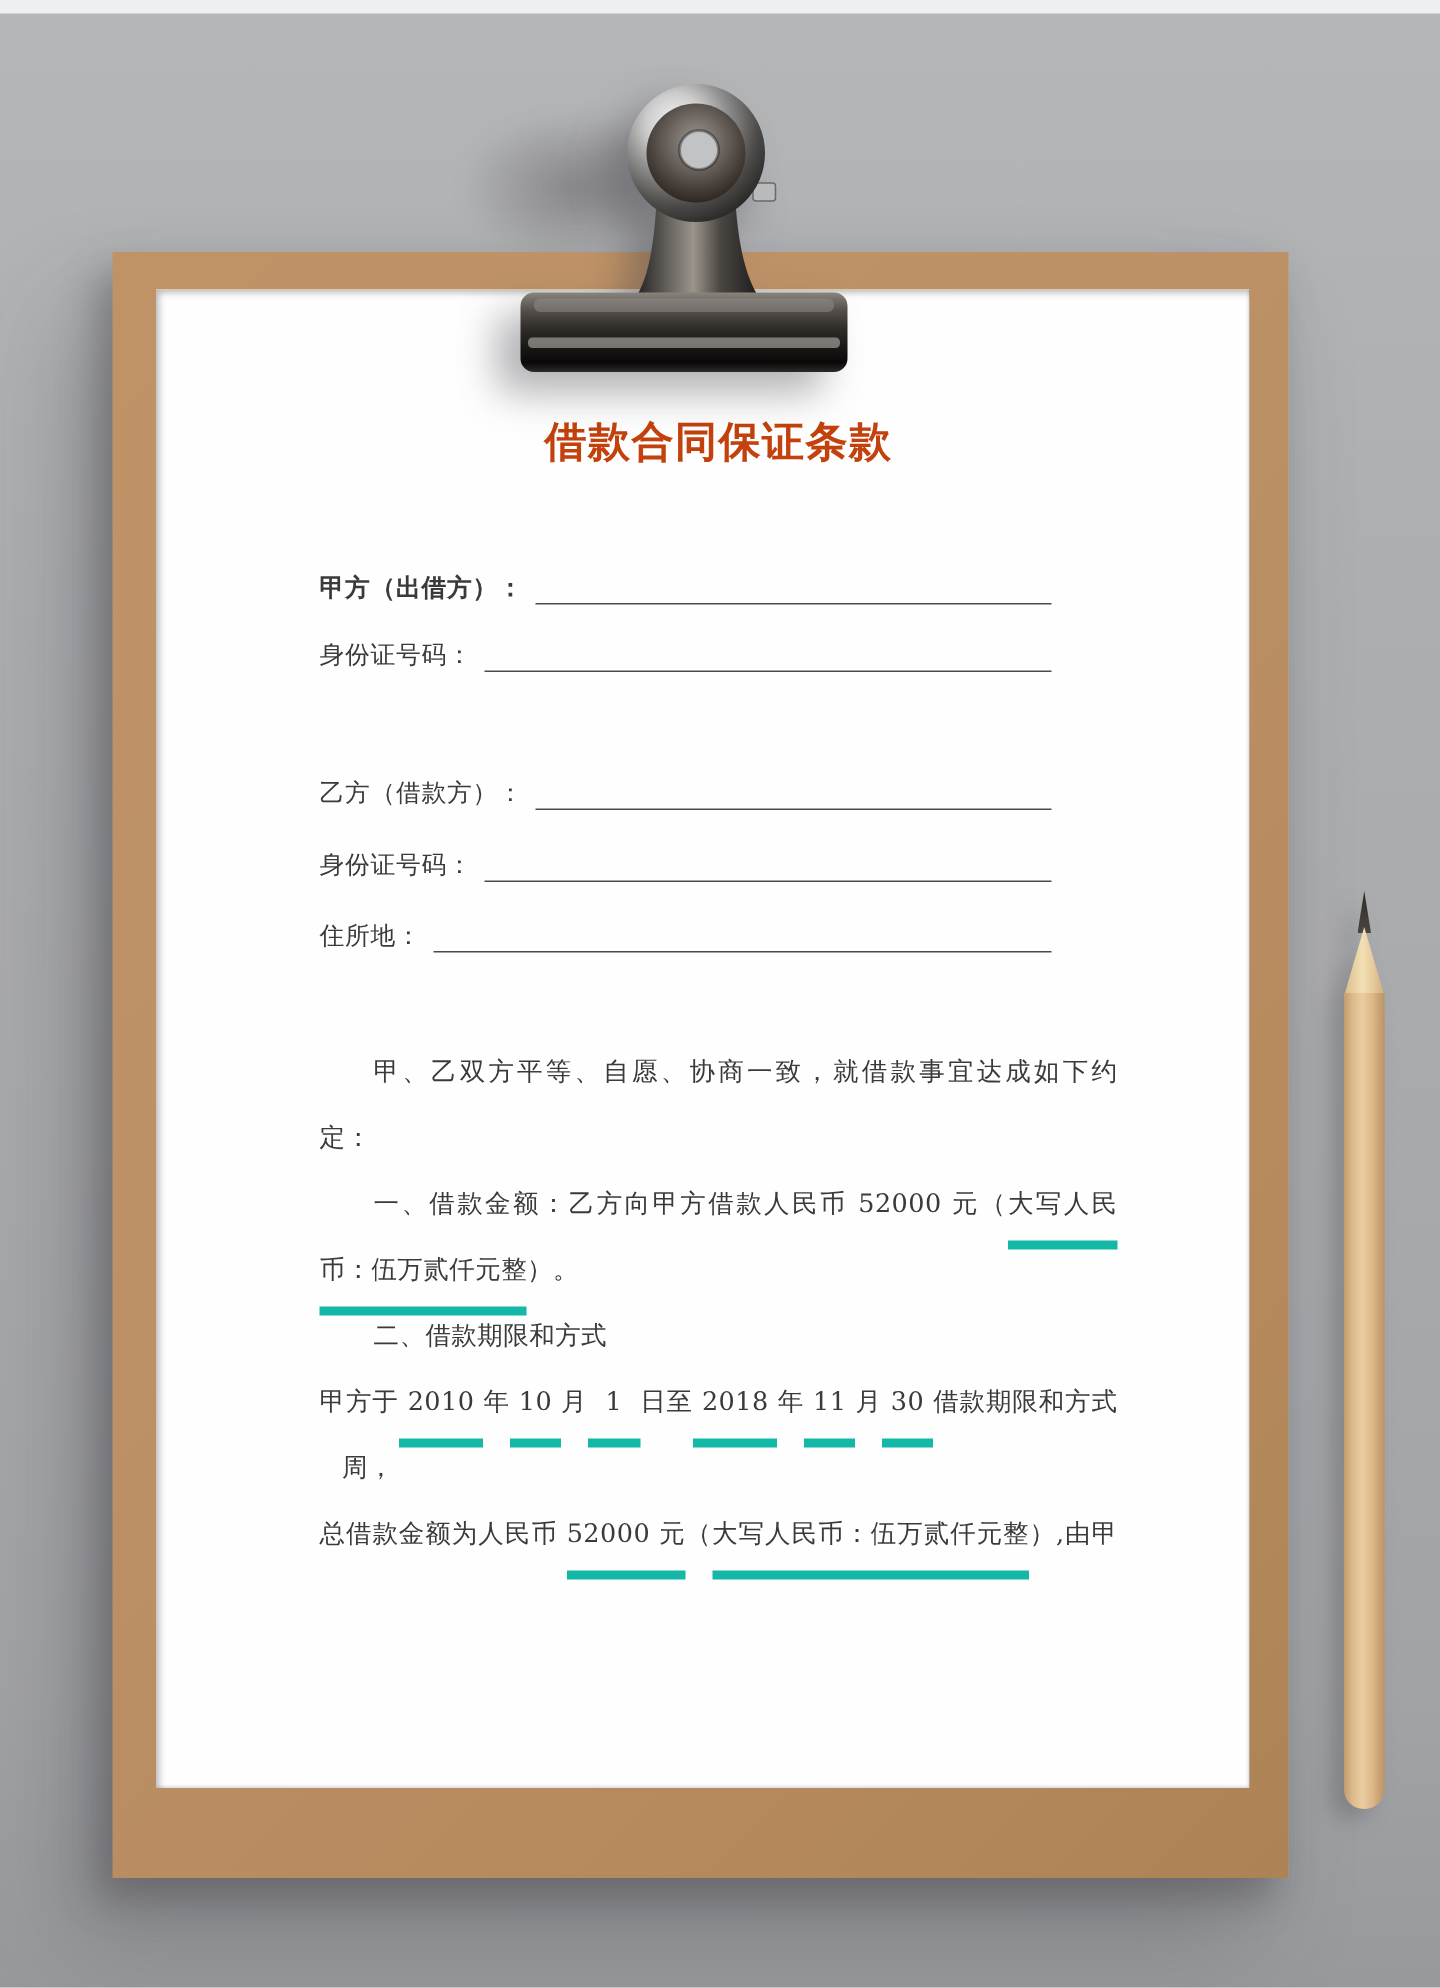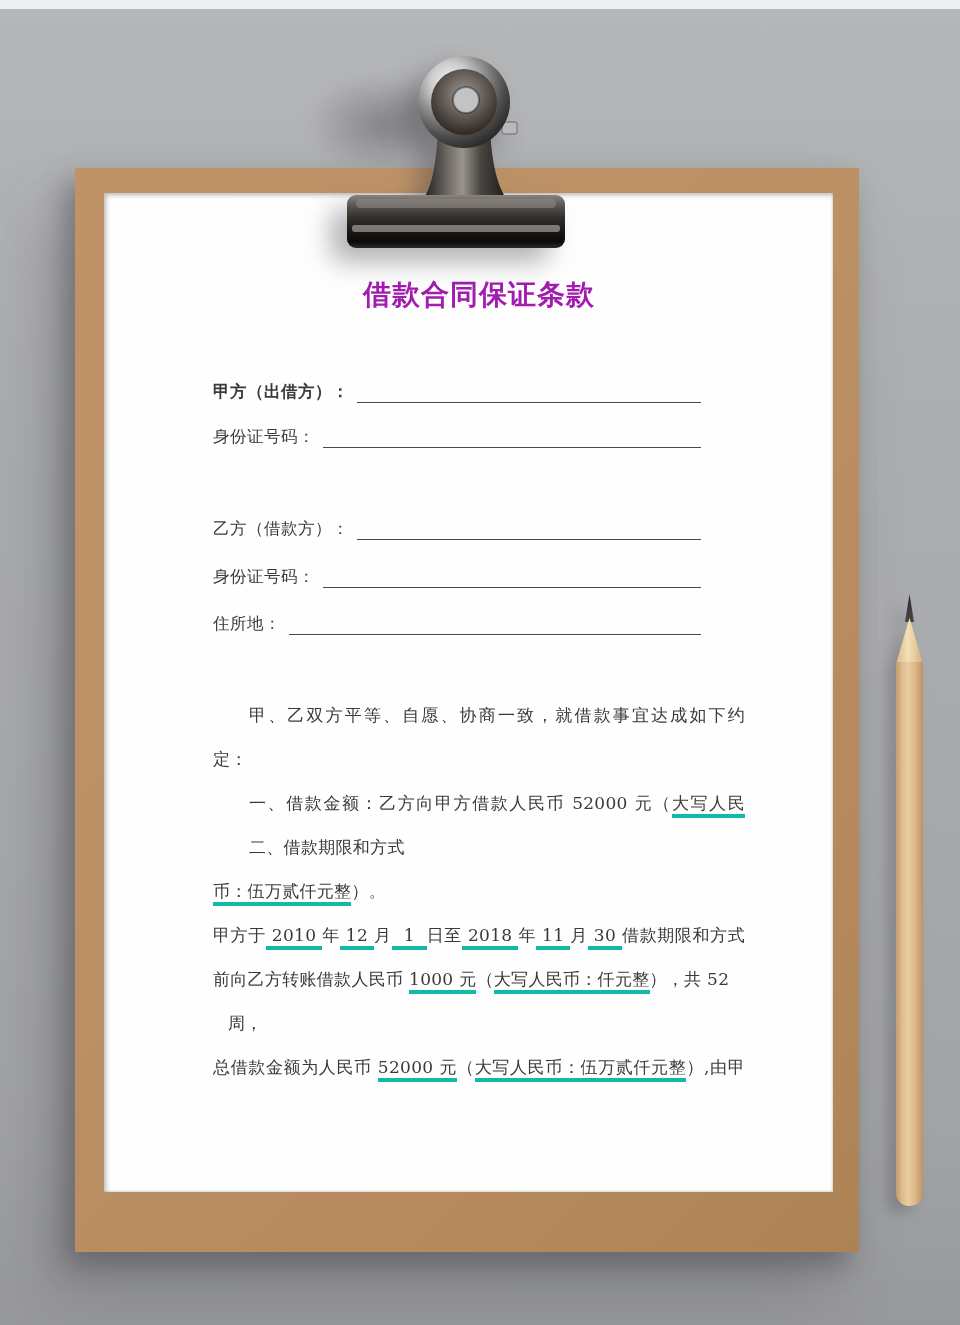--- a/index.html
+++ b/index.html
@@ -32,21 +32,21 @@
     position:absolute;left:29px;top:25px;width:729px;height:999px;
     background:#fefefe;
     box-shadow:inset 2px 2px 5px rgba(0,0,0,.28), inset -1px -1px 2px rgba(0,0,0,.10);
     color:#3a3a3a;
     box-sizing:border-box;
     padding:0 88px 0 109px;
   }
   .title{
     margin:0;padding-top:80px;
     font-size:28px;line-height:44px;font-weight:bold;
-    text-align:center;color:#a21caf;
+    text-align:center;color:#c2410c;
     letter-spacing:1px;
   }
   .field-row{
     display:flex;align-items:flex-end;
     height:30px;width:488px;
     font-size:16.5px;
   }
   .field-row .label{line-height:30px;white-space:pre;letter-spacing:.5px;}
   .field-row .fill{
     flex:1;margin-left:8px;margin-bottom:4px;
@@ -59,21 +59,21 @@
   .mt17{margin-top:17px;}
   .body-block{margin-top:54px;}
   .line{
     font-size:17px;line-height:44px;
     white-space:pre-wrap;
     letter-spacing:.3px;
   }
   .indent{text-indent:36px;}
   .jl{text-align:justify;text-align-last:justify;}
   .week{padding-left:15px;}
-  .u{border-bottom:4px solid #14b8a6;padding-bottom:1px;}
+  .u{border-bottom:6px solid #14b8a6;padding-bottom:14px;}
   
   .clip{position:absolute;left:330px;top:38px;
     filter:drop-shadow(-16px 14px 13px rgba(55,55,62,.38));}
   
   .pencil{
     position:absolute;left:896px;top:594px;width:27px;height:612px;
     filter:drop-shadow(-9px 7px 7px rgba(70,70,76,.32));
   }
   .pencil .lead{
     position:absolute;left:9px;top:0;width:9px;height:28px;
@@ -122,27 +122,26 @@
       <div class="field-row mt17">
         <span class="label">住所地：</span>
         <span class="fill"></span>
       </div>
 
       <div class="body-block">
         <div class="line indent jl">甲、乙双方平等、自愿、协商一致，就借款事宜达成如下约</div>
         <div class="line">定：</div>
 
         <div class="line indent jl"><span>一、借款金额：乙方向甲方借款人民币 52000 元（</span><span class="u">大写人民</span></div>
+        <div class="line"><span class="u">币：伍万贰仟元整</span><span>）。</span></div>
+
         <div class="line indent">二、借款期限和方式</div>
 
-        <div class="line"><span class="u">币：伍万贰仟元整</span><span>）。</span></div>
-
-        <div class="line jl"><span>甲方于</span><span class="u"> 2010 </span><span>年</span><span class="u"> 12 </span><span>月</span><span class="u">  1  </span><span>日至</span><span class="u"> 2018 </span><span>年</span><span class="u"> 11 </span><span>月</span><span class="u"> 30 </span><span>借款期限和方式</span></div>
-
-        <div class="line"><span>前向乙方转账借款人民币 </span><span class="u">1000 元</span><span>（</span><span class="u">大写人民币：仟元整</span><span>），共 52</span></div>
+        <div class="line jl"><span>甲方于</span><span class="u"> 2010 </span><span>年</span><span class="u"> 10 </span><span>月</span><span class="u">  1  </span><span>日至</span><span class="u"> 2018 </span><span>年</span><span class="u"> 11 </span><span>月</span><span class="u"> 30 </span><span>借款期限和方式</span></div>
+
 
         <div class="line week">周，</div>
 
         <div class="line jl"><span>总借款金额为人民币 </span><span class="u">52000 元</span><span>（</span><span class="u">大写人民币：伍万贰仟元整</span><span>）,由甲</span></div>
       </div>
 
     </div>
   </div>
 
   <svg class="clip" width="250" height="222" viewBox="0 0 250 222">

